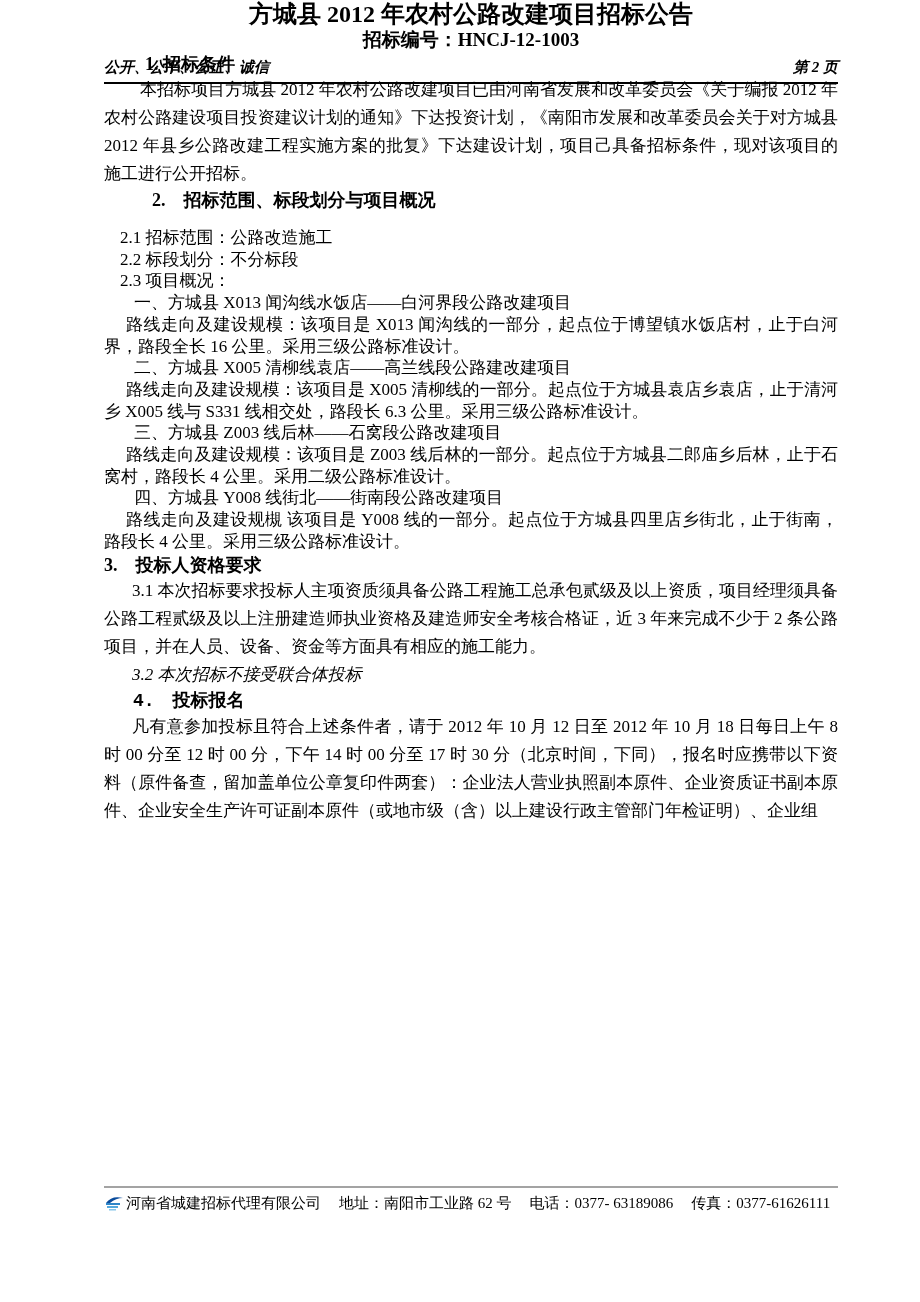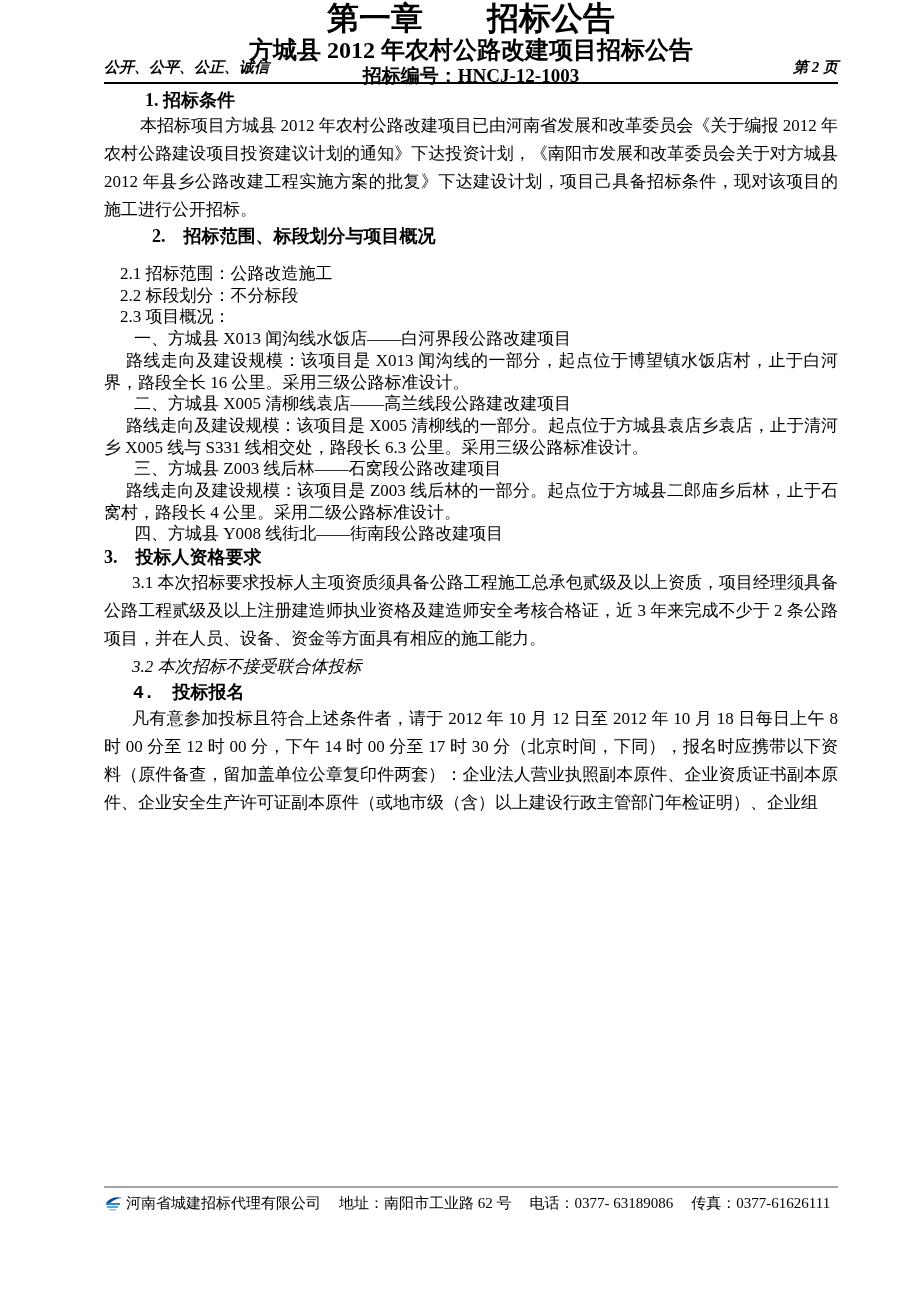--- a/index.html
+++ b/index.html
@@ -50,21 +50,20 @@
 </head>
 <body>
 
 <div class="page-header">
   <span>公开、公平、公正、诚信</span>
   <span>第 2 页</span>
 </div>
 
 <div class="content">
 
-  <p class="chapter-title">第一章　　招标公告</p>
   <p class="notice-title">方城县 2012 年农村公路改建项目招标公告</p>
   <p class="tender-no">招标编号：HNCJ-12-1003</p>
 
   <p class="sec-heading h-s1">1. 招标条件</p>
   <p class="body-par s1-body">本招标项目方城县 2012 年农村公路改建项目已由河南省发展和改革委员会《关于编报 2012 年农村公路建设项目投资建议计划的通知》下达投资计划，《南阳市发展和改革委员会关于对方城县 2012 年县乡公路改建工程实施方案的批复》下达建设计划，项目己具备招标条件，现对该项目的施工进行公开招标。</p>
 
   <p class="sec-heading h-s2">2.　招标范围、标段划分与项目概况</p>
 
   <div class="s2-list">
     <p class="sub-item">2.1 招标范围：公路改造施工</p>
@@ -74,20 +73,21 @@
     <p class="proj-name">一、方城县 X013 闻沟线水饭店——白河界段公路改建项目</p>
     <p class="proj-desc">路线走向及建设规模：该项目是 X013 闻沟线的一部分，起点位于博望镇水饭店村，止于白河界，路段全长 16 公里。采用三级公路标准设计。</p>
 
     <p class="proj-name">二、方城县 X005 清柳线袁店——高兰线段公路建改建项目</p>
     <p class="proj-desc">路线走向及建设规模：该项目是 X005 清柳线的一部分。起点位于方城县袁店乡袁店，止于清河乡 X005 线与 S331 线相交处，路段长 6.3 公里。采用三级公路标准设计。</p>
 
     <p class="proj-name">三、方城县 Z003 线后林——石窝段公路改建项目</p>
     <p class="proj-desc">路线走向及建设规模：该项目是 Z003 线后林的一部分。起点位于方城县二郎庙乡后林，止于石窝村，路段长 4 公里。采用二级公路标准设计。</p>
 
     <p class="proj-name">四、方城县 Y008 线街北——街南段公路改建项目</p>
+    <p class="proj-desc">路线走向及建设规槻 该项目是 Y008 线的一部分。起点位于方城县四里店乡街北，止于街南，路段长 4 公里。采用三级公路标准设计。</p>
   </div>
 
   <p class="sec-heading h-s3">3.　投标人资格要求</p>
   <p class="body-par s3-p1">3.1 本次招标要求投标人主项资质须具备公路工程施工总承包贰级及以上资质，项目经理须具备公路工程贰级及以上注册建造师执业资格及建造师安全考核合格证，近 3 年来完成不少于 2 条公路项目，并在人员、设备、资金等方面具有相应的施工能力。</p>
   <p class="body-par s3-p2">3.2 本次招标不接受联合体投标</p>
 
   <p class="sec-heading h-s4">4.　投标报名</p>
   <p class="body-par s4-body">凡有意参加投标且符合上述条件者，请于 2012 年 10 月 12 日至 2012 年 10 月 18 日每日上午 8 时 00 分至 12 时 00 分，下午 14 时 00 分至 17 时 30 分（北京时间，下同），报名时应携带以下资料（原件备查，留加盖单位公章复印件两套）：企业法人营业执照副本原件、企业资质证书副本原件、企业安全生产许可证副本原件（或地市级（含）以上建设行政主管部门年检证明）、企业组</p>
 
 </div>

